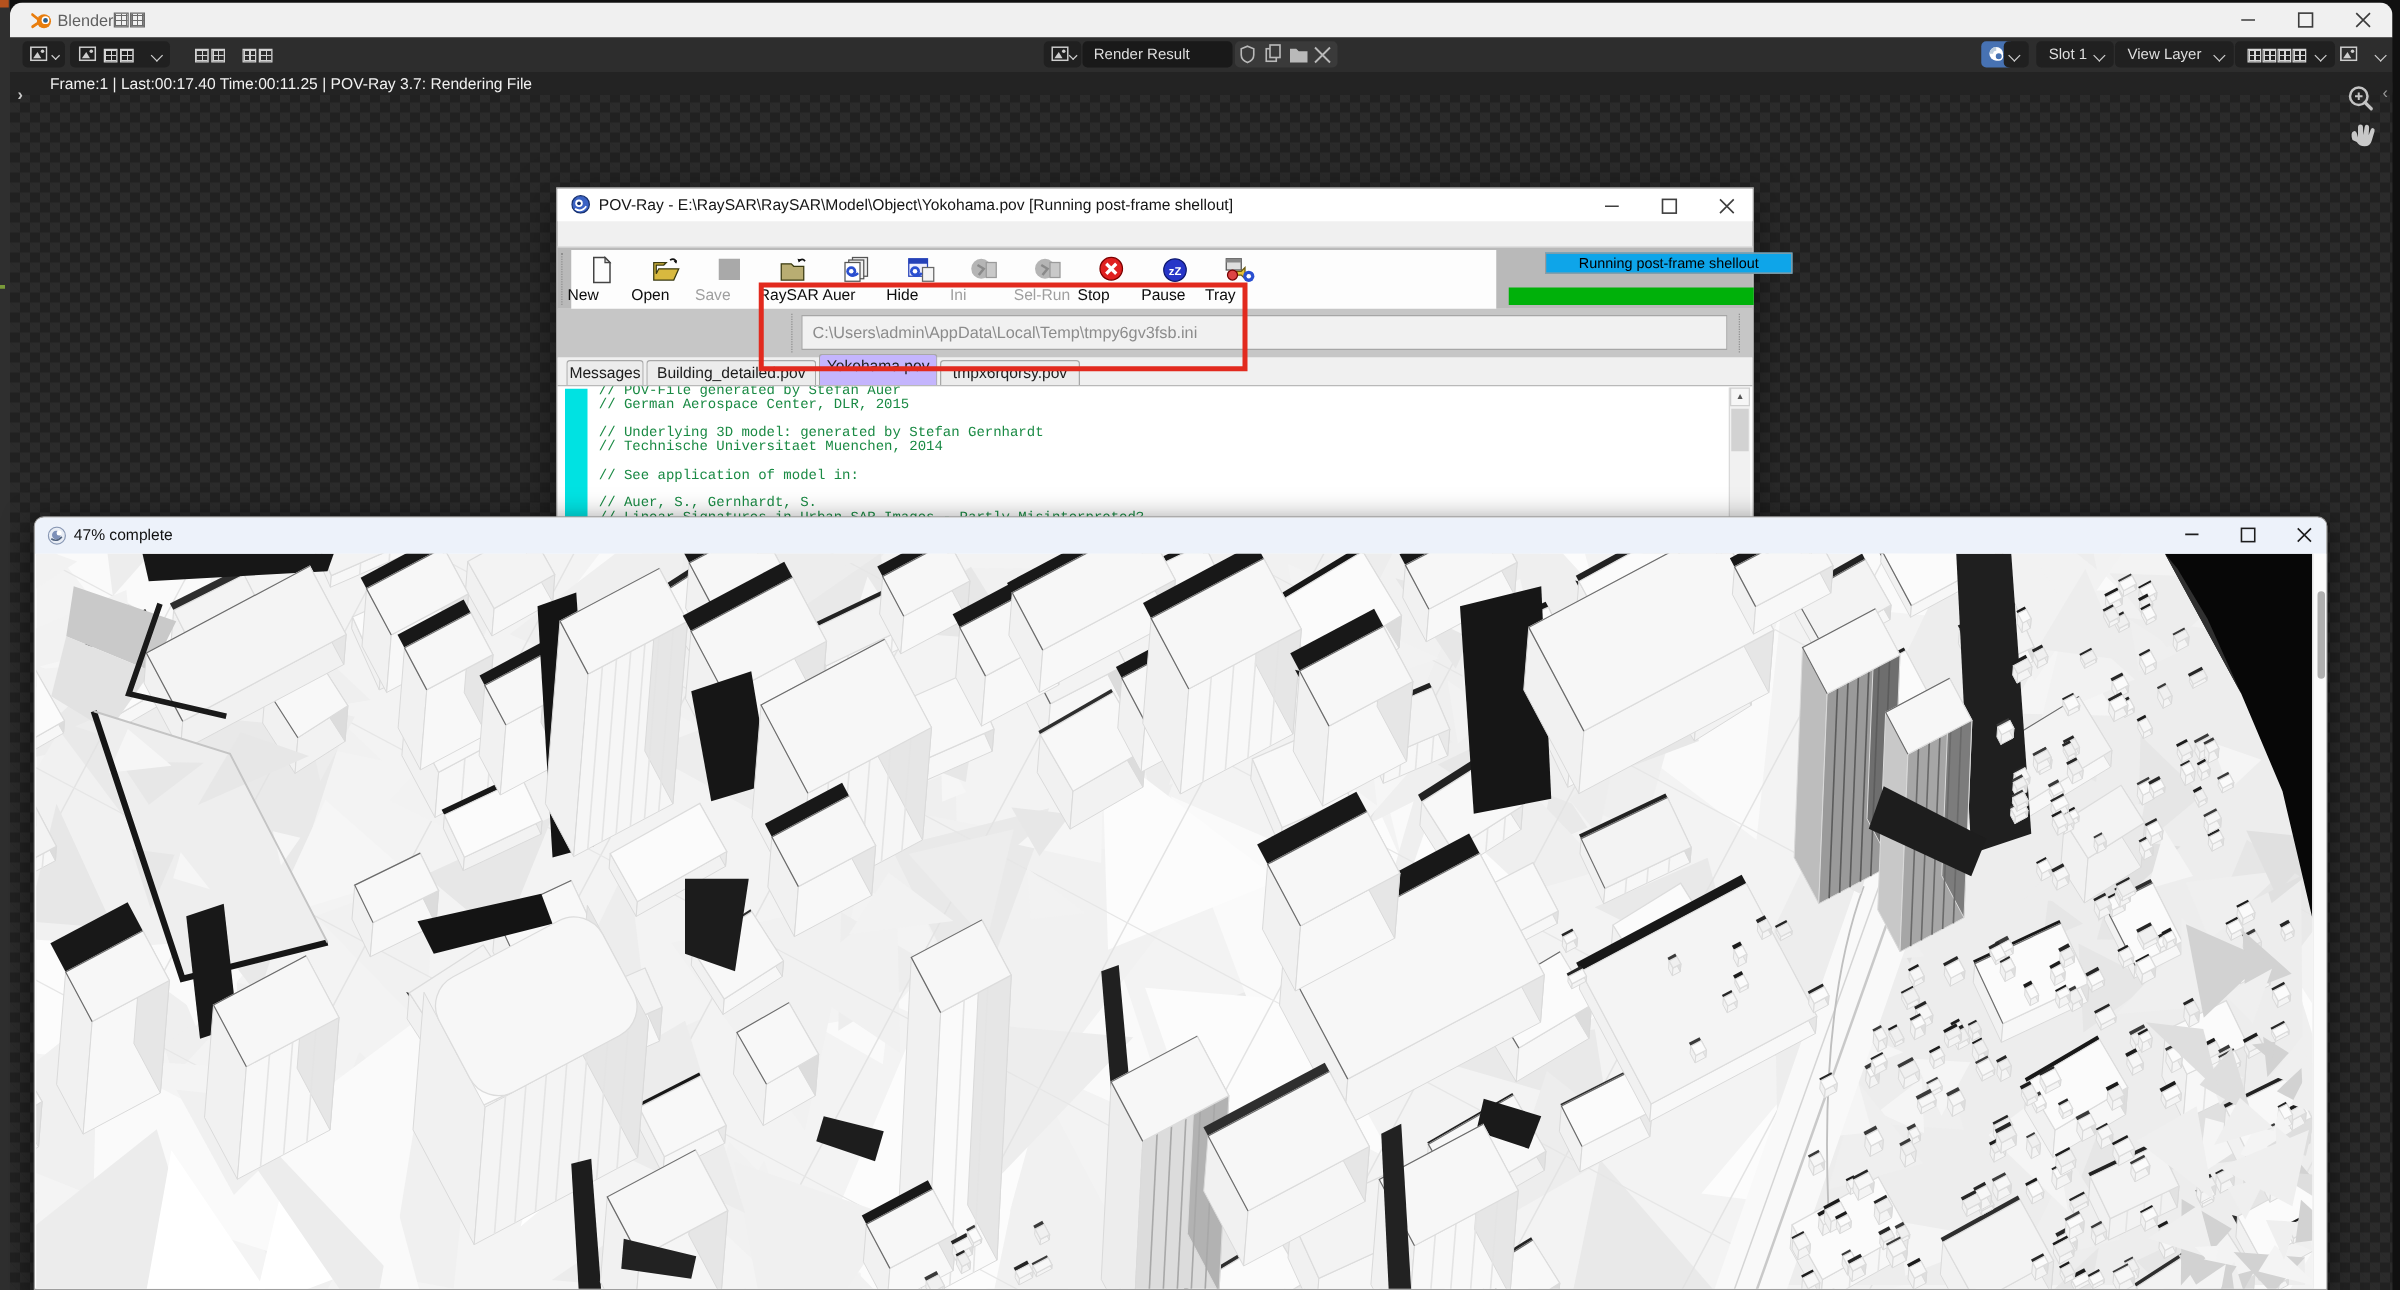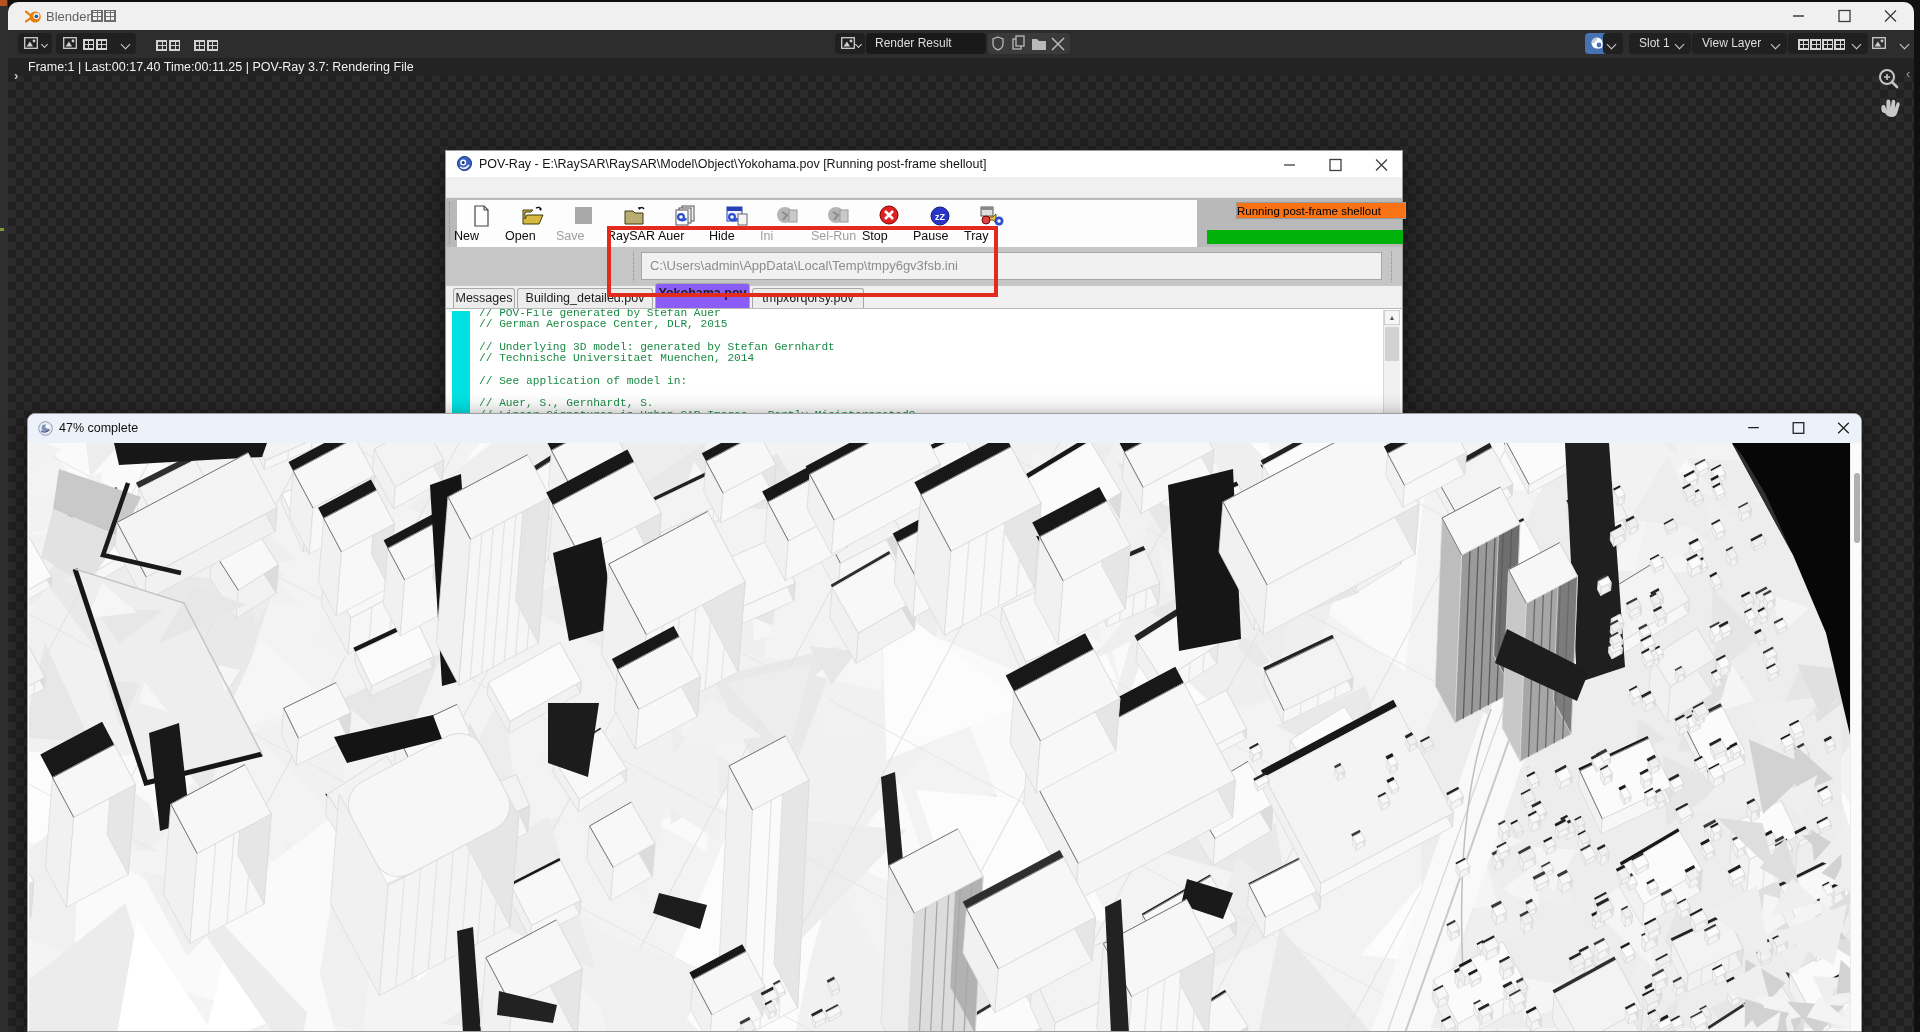--- a/index.html
+++ b/index.html
@@ -29,21 +29,21 @@
 #povtools .white{position:absolute;left:11px;top:2px;width:740px;height:48px;background:#fdfdfd;}
 .ticon{position:absolute;top:6px;width:44px;text-align:center;}
 .tlabel{position:absolute;top:31px;width:56px;font-size:12.5px;color:#0c0c0c;}
 .tlabel.dis{color:#9f9f9f;}
 #povstrip{left:0;top:96px;width:100%;height:39px;background:#c6c6c6;}
 #inifield{position:absolute;left:195px;top:5px;width:741px;height:28px;background:#f1f1f1;
  border:1px solid #a6a6a6;color:#8c8c8c;font-size:13px;line-height:26px;padding-left:8px;}
 #povtabs{left:0;top:135px;width:100%;height:22px;background:#f0f0f0;}
 .tab{position:absolute;top:2px;height:20px;background:#ececec;border:1px solid #a8a8a8;border-bottom:none;
  border-radius:3px 3px 0 0;font-size:12.5px;color:#1c1c1c;text-align:center;line-height:19px;}
-.tab.active{top:-3px;height:25px;background:#8b5cf6;font-weight:bold;}
+.tab.active{top:-3px;height:25px;background:#c4b5fd;font-weight:normal;}
 #povedit{left:0;top:157px;width:956px;height:108px;background:#ffffff;overflow:hidden;border-top:1px solid #b9b9b9;}
 #cyanbar{position:absolute;left:6px;top:2px;width:18px;height:106px;background:#00e2e2;}
 #code{position:absolute;left:33px;top:-1px;color:#1a8a44;font-family:"Liberation Mono",monospace;
  font-size:11.2px;line-height:11.3px;white-space:pre;}
 #escroll{position:absolute;right:2px;top:1px;width:17px;height:106px;background:#f1f1f1;border-left:1px solid #d9d9d9;}
 #redrect{left:607px;top:226px;width:391px;height:71px;border:4px solid #e22a1e;z-index:30;}
 
 #cwin{left:27px;top:413px;width:1835px;height:619px;background:#ffffff;border:1px solid #9e9e9e;
  border-radius:8px 8px 0 0;box-shadow:0 6px 24px rgba(0,0,0,.55);z-index:20;overflow:hidden;}
 #ctitle{left:0;top:0;width:100%;height:29px;background:#edf2fa;color:#111;font-size:12.5px;}
@@ -117,21 +117,21 @@
     <div class="pill" style="left:1621px;width:62px;padding-left:10px">Slot 1<span class="chev" style="position:absolute;right:8px;top:8px"></span></div>
     <div class="pill" style="left:1684px;width:95px;padding-left:10px">View Layer<span class="chev" style="position:absolute;right:8px;top:8px"></span></div>
     <div class="pill" style="left:1780px;width:80px;padding-left:10px"><span class="zh" style="width:11px;height:11px;margin-right:1px;top:3px;background-image:repeating-linear-gradient(0deg,#d6d6d6 0 1px,transparent 1px 4px),repeating-linear-gradient(90deg,#d6d6d6 0 1px,transparent 1px 4.5px);border:1px solid #d6d6d6;"></span><span class="zh" style="width:11px;height:11px;margin-right:1px;top:3px;background-image:repeating-linear-gradient(0deg,#d6d6d6 0 1px,transparent 1px 4px),repeating-linear-gradient(90deg,#d6d6d6 0 1px,transparent 1px 4.5px);border:1px solid #d6d6d6;"></span><span class="zh" style="width:11px;height:11px;margin-right:1px;top:3px;background-image:repeating-linear-gradient(0deg,#d6d6d6 0 1px,transparent 1px 4px),repeating-linear-gradient(90deg,#d6d6d6 0 1px,transparent 1px 4.5px);border:1px solid #d6d6d6;"></span><span class="zh" style="width:11px;height:11px;margin-right:1px;top:3px;background-image:repeating-linear-gradient(0deg,#d6d6d6 0 1px,transparent 1px 4px),repeating-linear-gradient(90deg,#d6d6d6 0 1px,transparent 1px 4.5px);border:1px solid #d6d6d6;"></span><span class="chev" style="position:absolute;right:8px;top:8px"></span></div>
     <div class="pill" style="left:1864px;width:44px;background:transparent"><svg width="14" height="12" viewBox="0 0 14 12" style="position:relative;top:2px">
           <rect x="0.7" y="0.7" width="12.6" height="10.6" fill="none" stroke="#cfcfcf" stroke-width="1.3"></rect>
           <path d="M2.5,9.5 L6,4.5 L9,9.5 z" fill="#cfcfcf"></path>
           <circle cx="10" cy="4" r="1.4" fill="#cfcfcf"></circle>
         </svg><span class="chev" style="position:absolute;right:8px;top:8px"></span></div>
   </div>
   <div id="bcanvas" class="abs"></div>
-  <div id="bstatus" class="abs"><span style="margin-left:20px">Frame:1 | Last:00:17.40 Time:00:11.25 | POV-Ray 3.7: Rendering File</span></div>
+  <div id="bstatus" class="abs"><span style="margin-left:32px">Frame:1 | Last:00:17.40 Time:00:11.25 | POV-Ray 3.7: Rendering File</span></div>
   <div class="abs" style="left:6px;top:66px;color:#c9c9c9;font-size:13px;font-weight:bold">›</div>
   <svg class="abs" width="26" height="60" viewBox="0 0 26 60" style="left:1868px;top:66px">
     <circle cx="11" cy="9" r="7" fill="none" stroke="#c4c4c4" stroke-width="2"></circle>
     <path d="M16,14 l5,5" stroke="#c4c4c4" stroke-width="2.6" stroke-linecap="round"></path>
     <path d="M8,9 h6 M11,6 v6" stroke="#c4c4c4" stroke-width="1.6"></path>
     <g fill="#c8c8c8">
         <path d="M6,44 q-2,-6 1,-7 q2,-0.6 2.6,2 l0.8,3 l0,-8 q0,-2.4 2,-2.4 q2,0 2,2.4 l0.3,6 l1,-6.5 q0.4,-2 2,-1.7 q1.8,0.3 1.6,2.3 l-0.4,6 l1.6,-4.4 q0.8,-1.8 2.2,-1.2 q1.5,0.7 0.9,2.6 l-2.3,7.6 q-1.2,4.2 -5.6,4.2 q-4.4,0 -6.3,-3.4 z"></path>
       </g>
   </svg>
   <div class="abs" style="left:1898px;top:64px;color:#9a9a9a;font-size:13px">‹</div>
@@ -222,21 +222,21 @@
       <div class="tlabel" style="left:467px">Pause</div>
       <div class="ticon" style="left:524px"><svg width="26" height="24" viewBox="0 0 26 24">
           <rect x="2" y="3" width="12" height="9" fill="#dedede" stroke="#555"></rect>
           <rect x="2" y="3" width="12" height="3" fill="#888"></rect>
           <path d="M10,13 h4 l3,-3 v9 l-3,-3 h-4 z" fill="#e8c23a" stroke="#6a5a10"></path>
           <circle cx="20" cy="17" r="4.5" fill="#2a4fd0"></circle>
           <circle cx="20" cy="17" r="1.8" fill="#fff"></circle>
           <circle cx="7" cy="16" r="4" fill="#d44" stroke="#700"></circle>
         </svg></div>
       <div class="tlabel" style="left:518px">Tray</div>
-    <div style="position:absolute;left:790px;top:4px;width:170px;height:17px;background:#f97316;border:1px solid #9a9a9a;font-size:11.5px;white-space:nowrap;color:#000;text-align:left;line-height:16px">Running post-frame shellout</div>
+    <div style="position:absolute;left:790px;top:4px;width:198px;height:17px;background:#0ea5e9;border:1px solid #9a9a9a;font-size:11.5px;white-space:nowrap;color:#000;text-align:center;line-height:16px">Running post-frame shellout</div>
     <div style="position:absolute;left:761px;top:32px;width:196px;height:14px;background:#00b10a"></div>
   </div>
   <div id="povstrip" class="abs">
     <div style="position:absolute;left:187px;top:4px;width:1px;height:31px;border-left:1px dotted #909090"></div>
     <div id="inifield">C:\Users\admin\AppData\Local\Temp\tmpy6gv3fsb.ini</div>
     <div style="position:absolute;left:945px;top:4px;width:1px;height:31px;border-left:1px dotted #909090"></div>
   </div>
   <div id="povtabs" class="abs">
       <div class="tab" style="left:7px;width:62px">Messages</div>
       <div class="tab" style="left:71px;width:136px">Building_detailed.pov</div>

